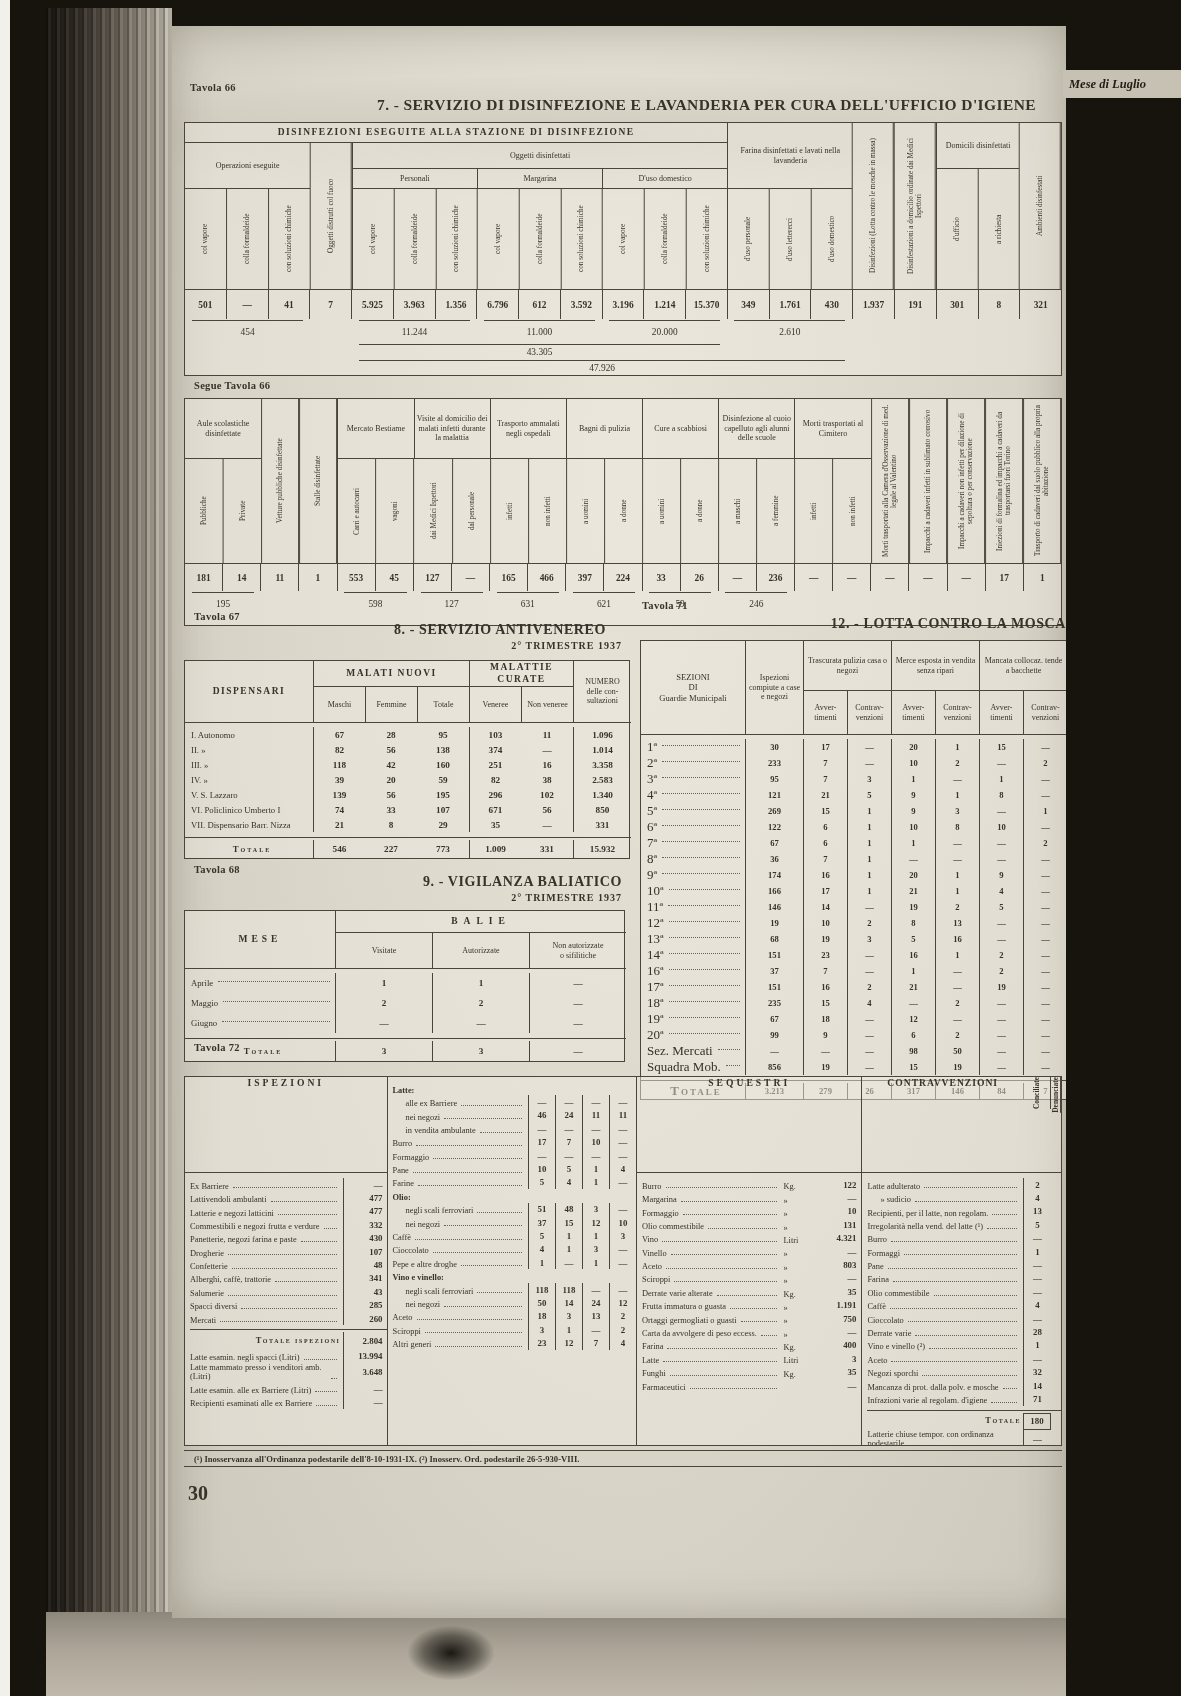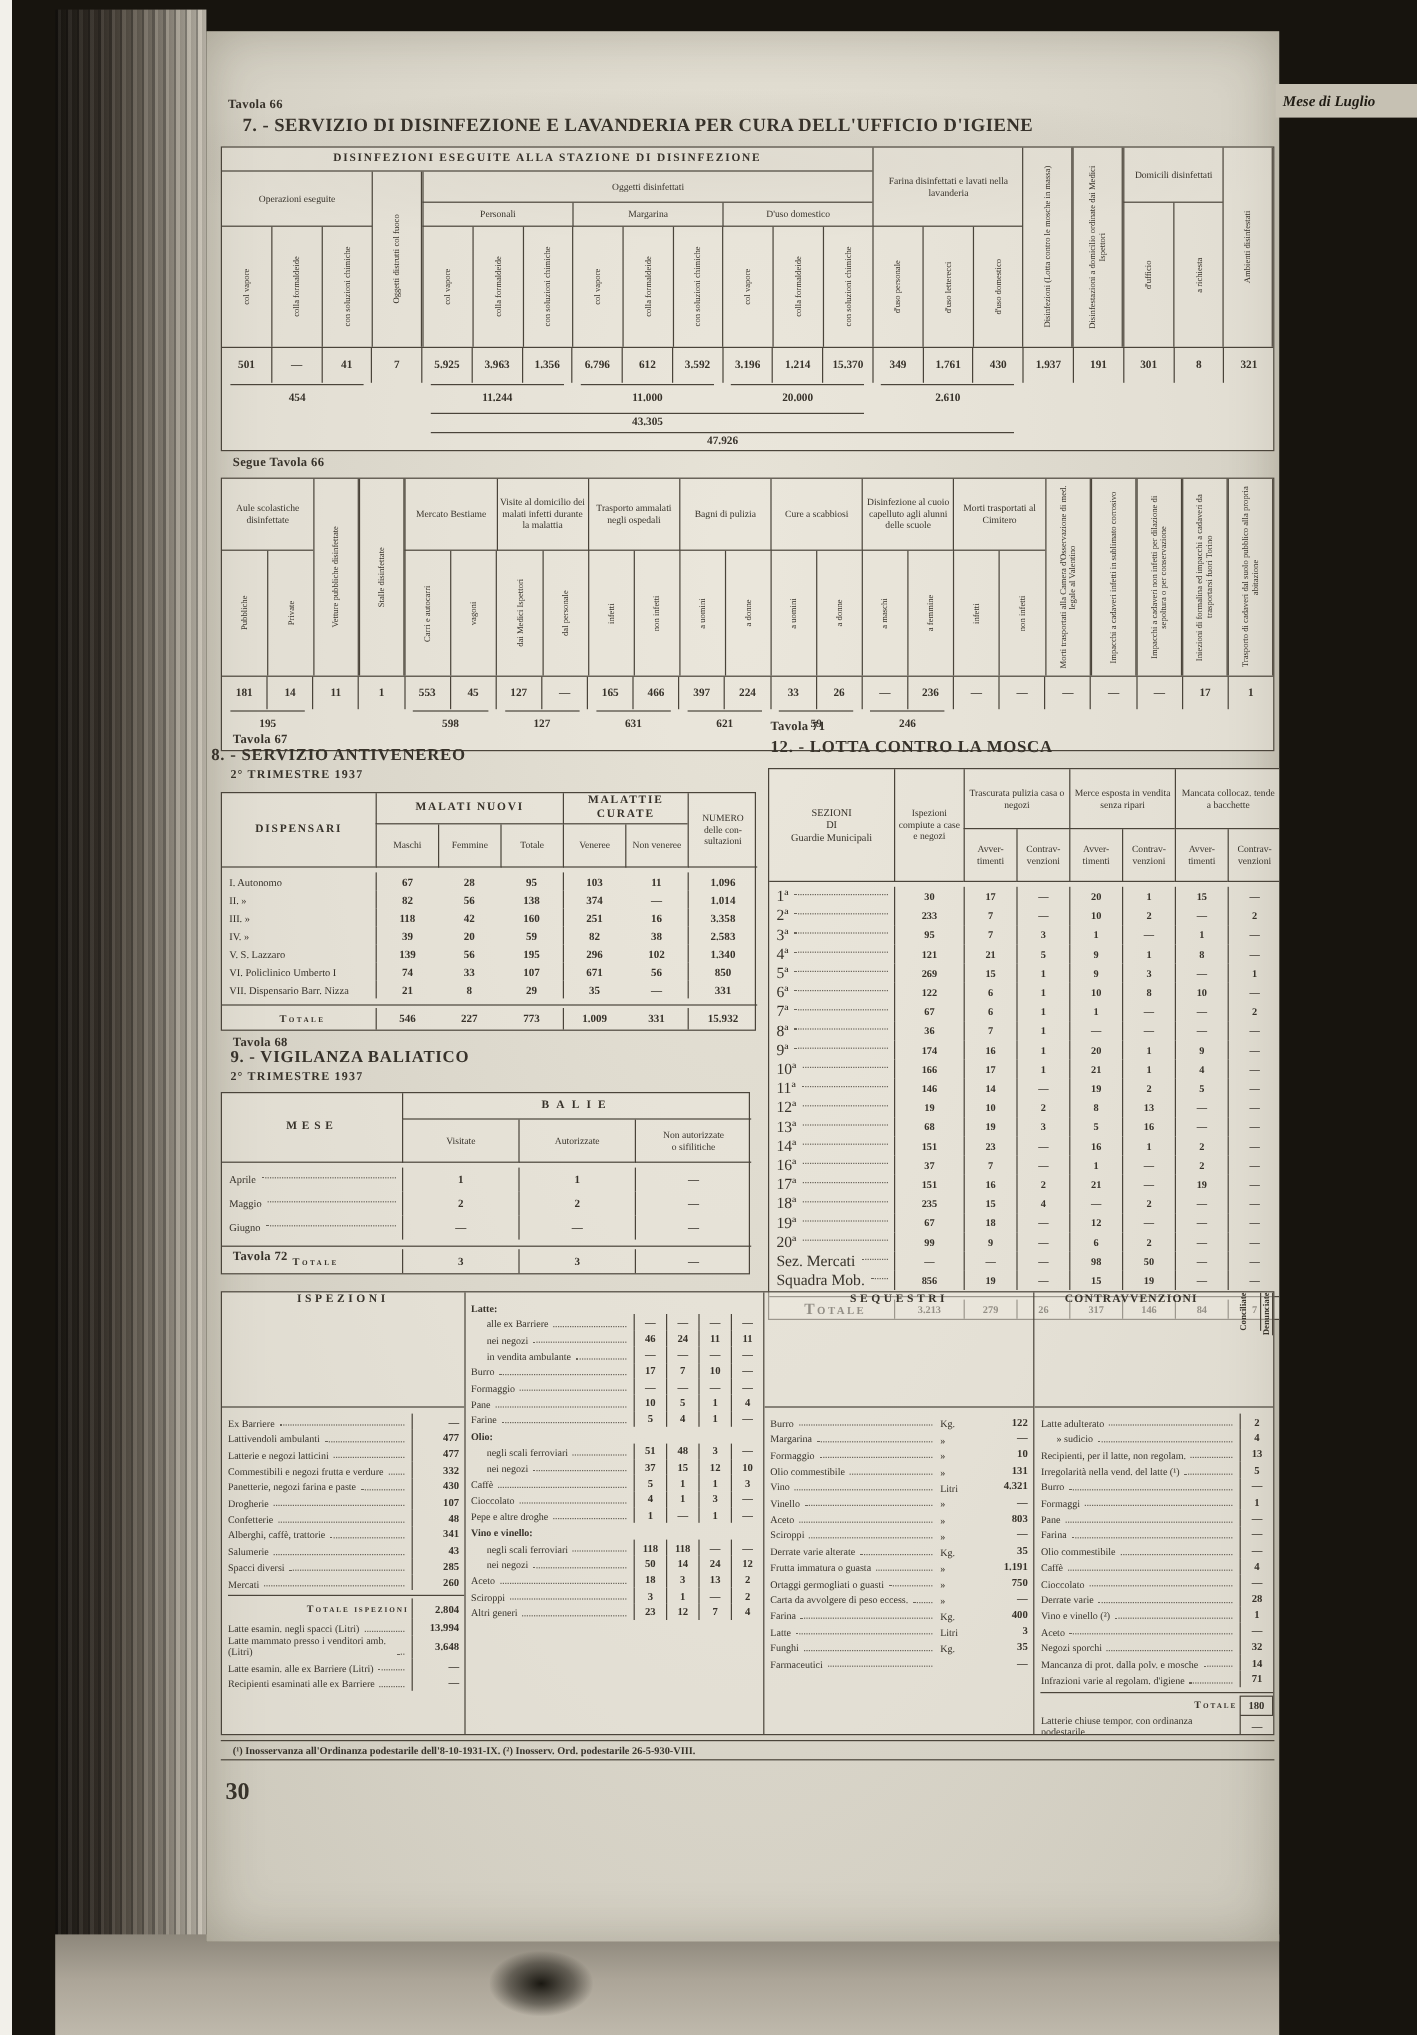--- a/index.html
+++ b/index.html
@@ -19,41 +19,41 @@
   #mese-patch{position:absolute;right:0;top:70px;width:118px;height:28px;z-index:4;
     background:#c6c1b3;display:flex;align-items:center;justify-content:flex-start;padding-left:6px;box-sizing:border-box}
   #mese-patch span{font-weight:700;font-style:italic;font-size:12.5px;color:#211d15}
   #page{position:absolute;left:172px;top:26px;width:894px;height:1592px;overflow:hidden;
     background:
       radial-gradient(ellipse 700px 90px at 46% 110px, rgba(110,102,88,.16), rgba(110,102,88,0) 70%),
       radial-gradient(ellipse at 50% 28%, #e7e3d7 0%, #dad6ca 55%, #ccc8bb 100%);
     box-shadow:inset 0 0 46px rgba(55,45,25,.28)}
 
   .tavlabel{position:absolute;font-size:10.5px;font-weight:700;letter-spacing:.3px}
-  .bigtitle{position:absolute;text-align:left;font-weight:700}
+  .bigtitle{position:absolute;text-align:right;font-weight:700}
   .t-main{font-size:15.5px;letter-spacing:.4px}
   .t-sec{font-size:14px;letter-spacing:.6px}
   .t-sub{font-size:10px;letter-spacing:1px;font-weight:700}
 
   .tbl{position:absolute;border:1.6px solid #4a443a;background:rgba(238,234,223,.50);box-sizing:border-box}
   .grid{display:grid}
   .hc{display:flex;align-items:center;justify-content:center;text-align:center;font-size:8px;line-height:1.18;
       padding:1px 2px;border-left:1px solid #4a443a;border-bottom:1px solid #4a443a;white-space:pre-line;overflow:hidden;box-sizing:border-box}
   .hc.big{font-size:9.5px;letter-spacing:1.5px;font-weight:600}
   .vc{writing-mode:vertical-rl;transform:rotate(180deg);display:flex;align-items:center;justify-content:center;
       font-size:7.2px;line-height:1.12;border-right:1px solid #4a443a;padding:3px 1px;text-align:center;overflow:hidden;box-sizing:border-box}
   .vrun{display:flex;border-left:1px solid #4a443a;box-sizing:border-box}
   .vrun .vcell{flex:1;writing-mode:vertical-rl;transform:rotate(180deg);display:flex;align-items:center;justify-content:center;
       font-size:7.2px;line-height:1.12;border-left:1px solid #4a443a;padding:3px 0;overflow:hidden;text-align:center;box-sizing:border-box}
   .vrun .vcell:last-child{border-left:none}
   .drun{display:flex;align-items:stretch;border-top:1px solid #4a443a;box-sizing:border-box}
   .drun .dcell{flex:1;display:flex;align-items:center;justify-content:center;text-align:center;
       font-size:9.4px;font-weight:700;border-right:1px solid #4a443a;box-sizing:border-box}
   .drun .dcell:last-child{border-right:none}
-  .sub{display:flex;align-items:center;justify-content:center;font-size:9.4px;font-weight:700;
+  .sub{display:flex;align-items:center;justify-content:center;font-size:9.4px;font-weight:400;
       border-top:1px solid #4a443a;margin:1px 7px 0 7px;box-sizing:border-box}
 
   .rowsbox{display:flex;flex-direction:column;padding-top:4px;box-sizing:border-box}
   .trow{display:flex;align-items:stretch;min-height:15px}
   .trow .rlabel{font-size:8.7px;padding-left:6px;display:flex;align-items:center;box-sizing:border-box}
   .trow .rlabel.dots::after{content:"";flex:1;border-bottom:1px dotted rgba(74,68,58,.8);margin:0 5px 4px 5px}
   .trow .dcell{display:flex;align-items:center;justify-content:center;text-align:center;font-size:9.2px;font-weight:600;box-sizing:border-box}
   .trow.total{border-top:1px solid #4a443a;margin-top:5px;padding-top:2px;min-height:18px}
   .trow.total .rlabel{justify-content:center;font-variant:small-caps;letter-spacing:2px;font-weight:700}
 
@@ -85,21 +85,21 @@
   .llabel{flex:1;display:flex;align-items:flex-end;font-size:8.4px;line-height:1.15;min-width:0;padding-right:2px}
   .llabel.dots::after{content:"";flex:1;border-bottom:1px dotted rgba(74,68,58,.8);margin:0 4px 3px 4px;min-width:6px}
   .lrow.h .llabel{font-weight:600}
   .unit{width:30px;font-size:8.4px;display:flex;align-items:flex-end;flex:none}
   .lval{display:flex;align-items:center;justify-content:center;font-size:8.9px;font-weight:700;flex:none;box-sizing:border-box}
   .lrow.total{border-top:1px solid #4a443a;margin-top:4px;padding-top:2px;min-height:17px}
   .lrow.total .llabel{justify-content:flex-end;font-variant:small-caps;letter-spacing:1.6px;font-weight:700;align-items:center}
   .isp .lval{width:44px;justify-content:flex-end;padding-right:4px;border-left:1px solid #4a443a}
   .cam .lval{width:27px;border-left:1px solid #4a443a}
   .seq .lval{width:48px;justify-content:flex-end;padding-right:5px}
-  .con .lrow{}
+  .con .lrow{padding-right:10px}
   .con .lval{width:28px;border-left:1px solid #4a443a}
   .con .lrow.total .lval{border:1px solid #4a443a}
 
   #footnote{position:absolute;border-top:1.6px solid #4a443a;border-bottom:1px solid #4a443a;
      font-size:8.6px;font-weight:700;padding:3px 4px 2px 10px;box-sizing:border-box}
   #pagenum{position:absolute;font-size:20px;font-weight:700}
 </style>
 </head>
 <body>
 

